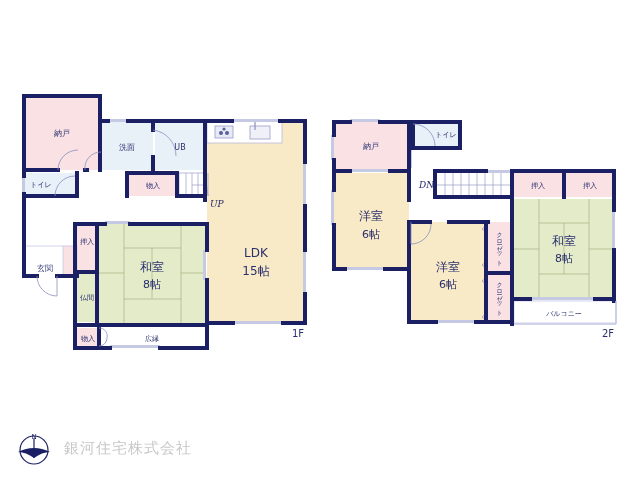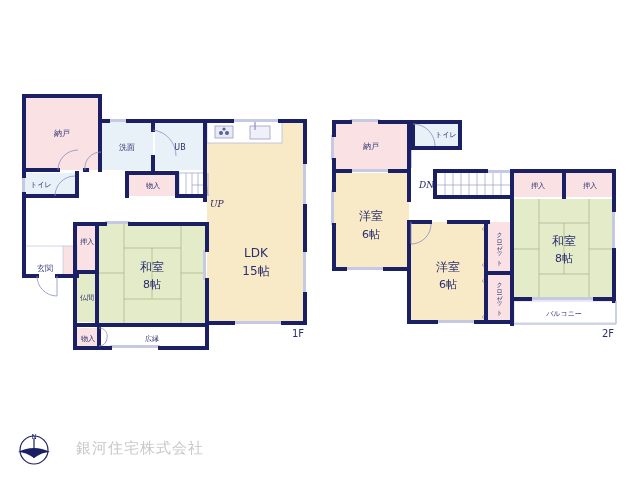--- a/index.html
+++ b/index.html
@@ -4,21 +4,21 @@
 <style>
   html,body{margin:0;padding:0;background:#ffffff;}
   body{width:640px;height:480px;position:relative;overflow:hidden;font-family:"DejaVu Sans",sans-serif;}
   #plan{position:absolute;left:0;top:0;}
   .room-label{font-family:"DejaVu Sans",sans-serif;fill:#2a2f6e;}
   .small-label{font-size:8px;}
   .mid-label{font-size:12px;}
   .floor-label{font-size:10px;fill:#2a2f6e;font-family:"DejaVu Sans",sans-serif;}
   .updn{font-family:"DejaVu Serif",serif;font-style:italic;font-size:9px;fill:#1b1f63;}
   #logo{position:absolute;left:14px;top:428px;display:flex;align-items:center;}
-  #company{font-family:"DejaVu Sans",sans-serif;font-size:15px;color:#c8c8c8;margin-left:22px;letter-spacing:1px;}
+  #company{font-family:"DejaVu Sans",sans-serif;font-size:15px;color:#c8c8c8;margin-left:10px;letter-spacing:1px;}
 </style>
 </head>
 <body>
 
 <svg id="plan" width="640" height="420" viewBox="0 0 640 420" xmlns="http://www.w3.org/2000/svg">
 
   <g>
 
     <rect x="24" y="96" width="76" height="74" fill="#f9e1e4"></rect>
     <rect x="102" y="121" width="51" height="49" fill="#e8f1f8"></rect>

